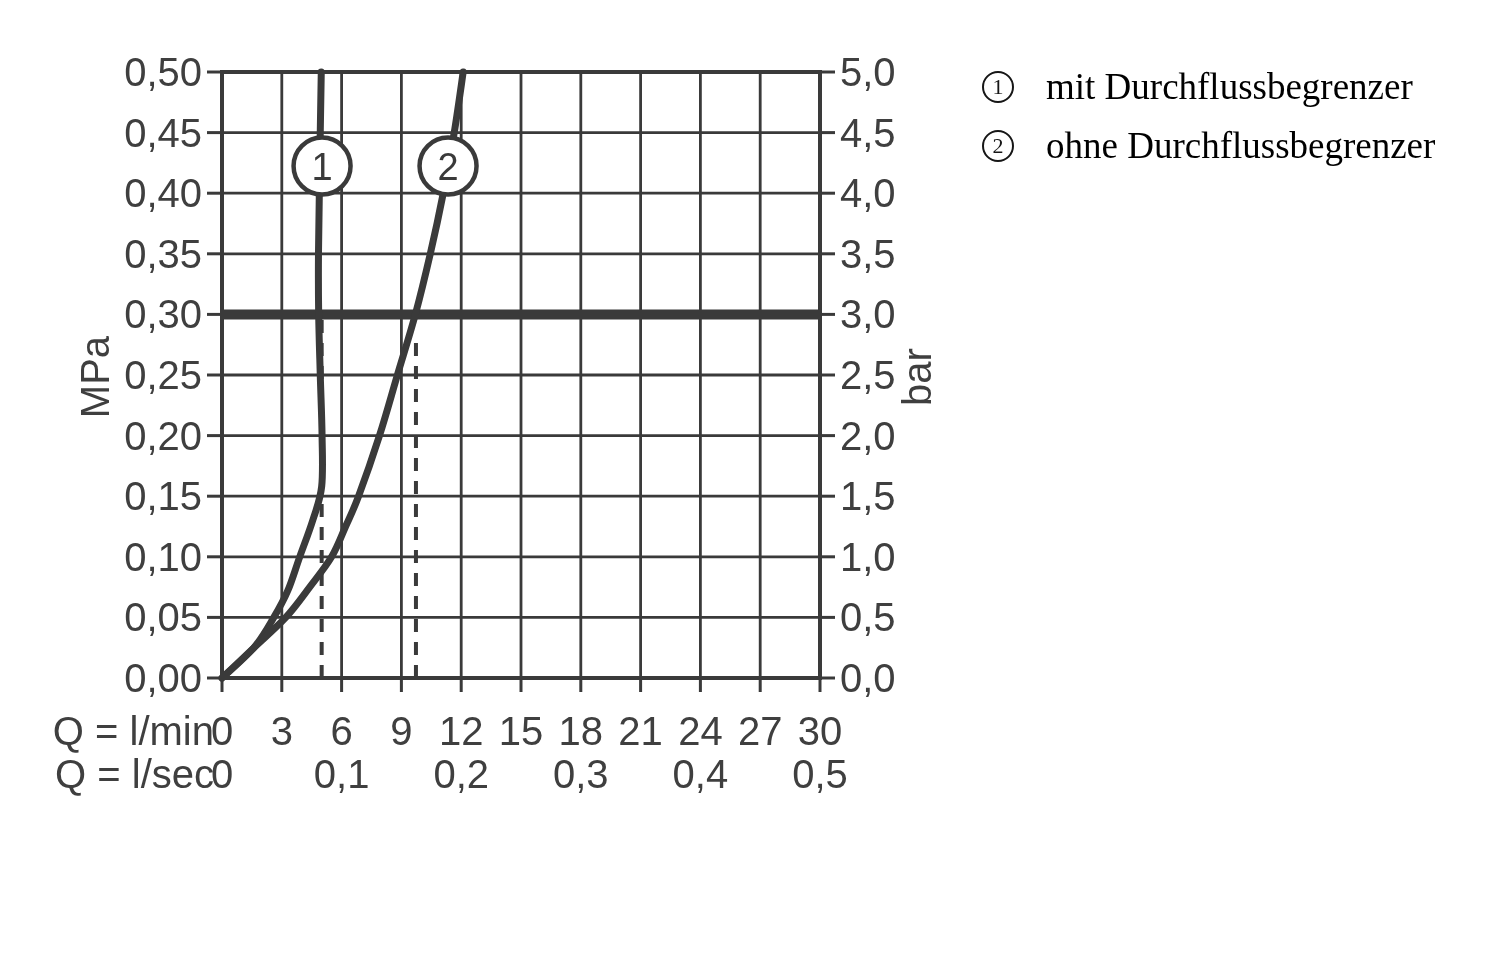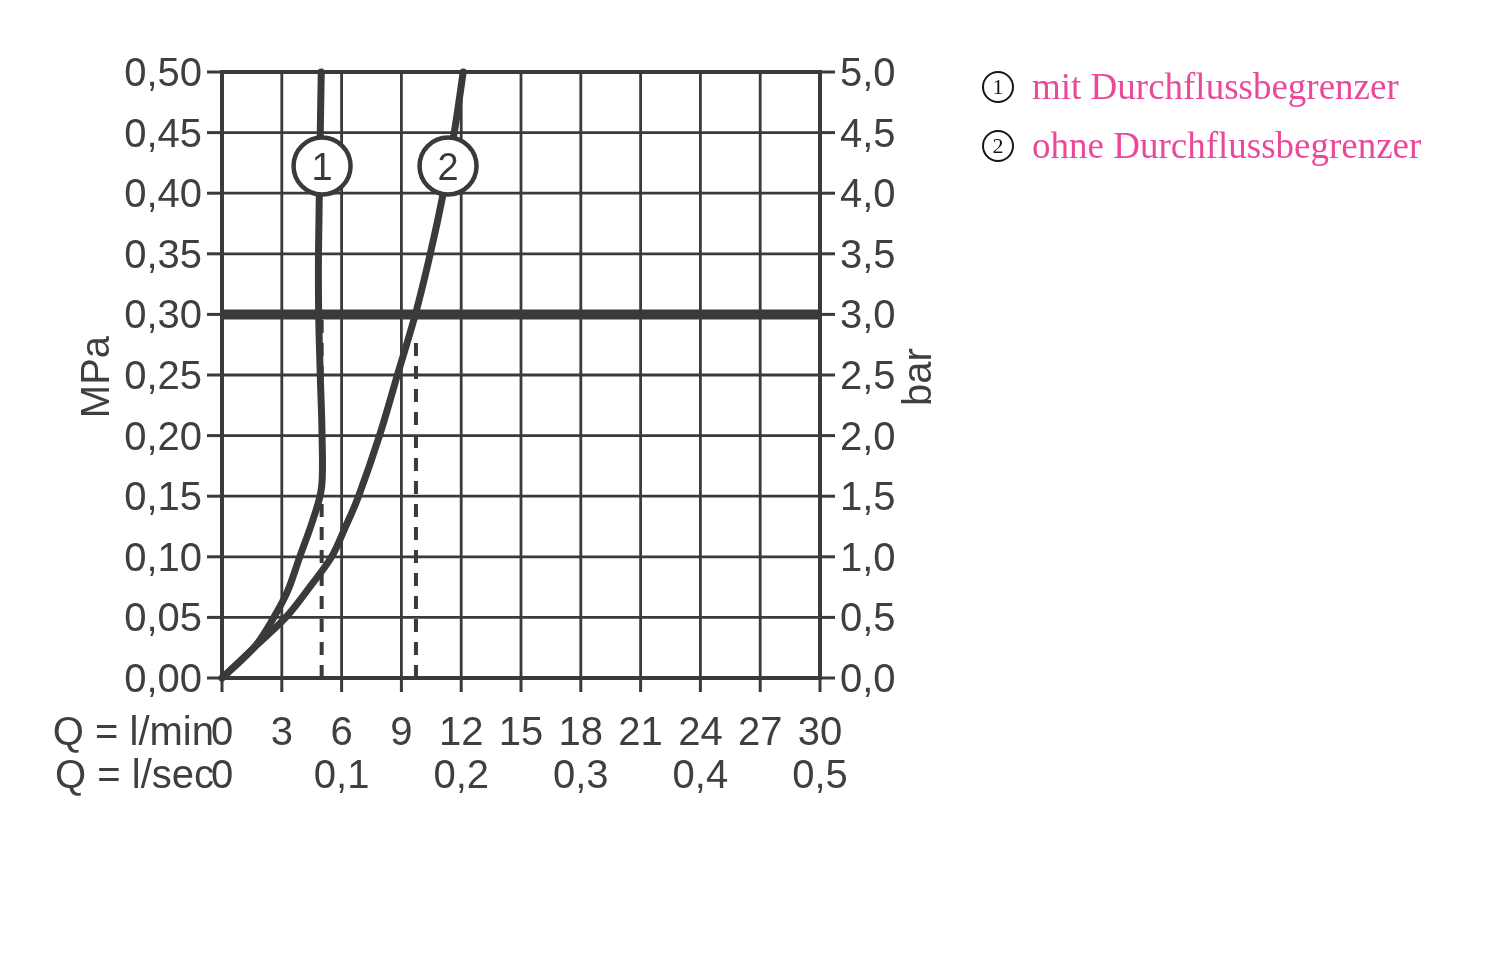--- a/index.html
+++ b/index.html
@@ -37,24 +37,24 @@
     border-radius: 50%;
     display: flex;
     align-items: center;
     justify-content: center;
     font-family: "Liberation Serif", serif;
     font-size: 22px;
     color: #161616;
     flex: 0 0 auto;
   }
   .lg-text {
-    margin-left: 18px;
+    margin-left: 32px;
     font-family: "Liberation Serif", serif;
     font-size: 37px;
-    color: #ec4899;
+    color: #000000;
     white-space: nowrap;
   }
 </style>
 </head>
 <body>
 
 <div class="canvas">
 
   <svg id="chart" viewBox="0 0 1500 956" xmlns="http://www.w3.org/2000/svg">
       <line x1="222" y1="72" x2="222" y2="678" stroke="#3a3a3a" stroke-width="2.8"></line>

